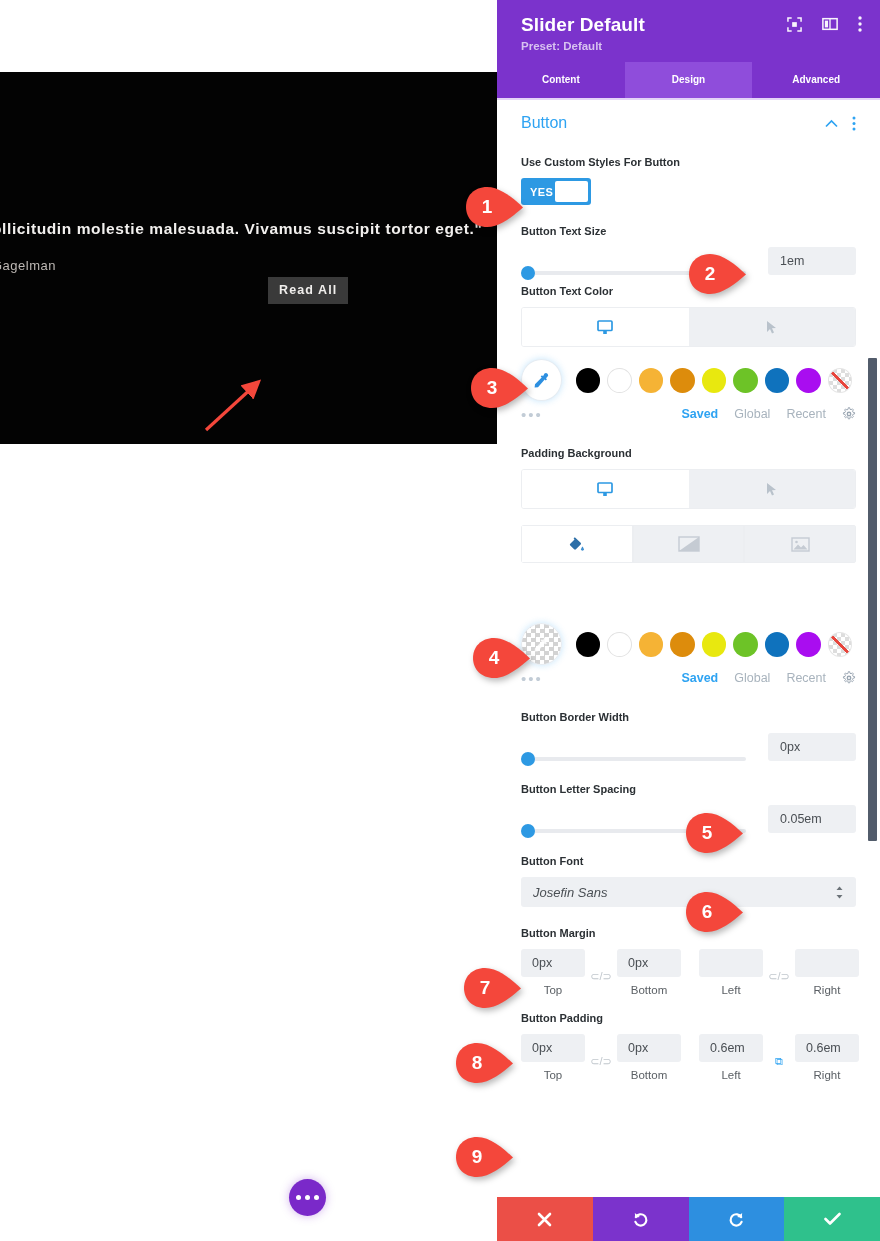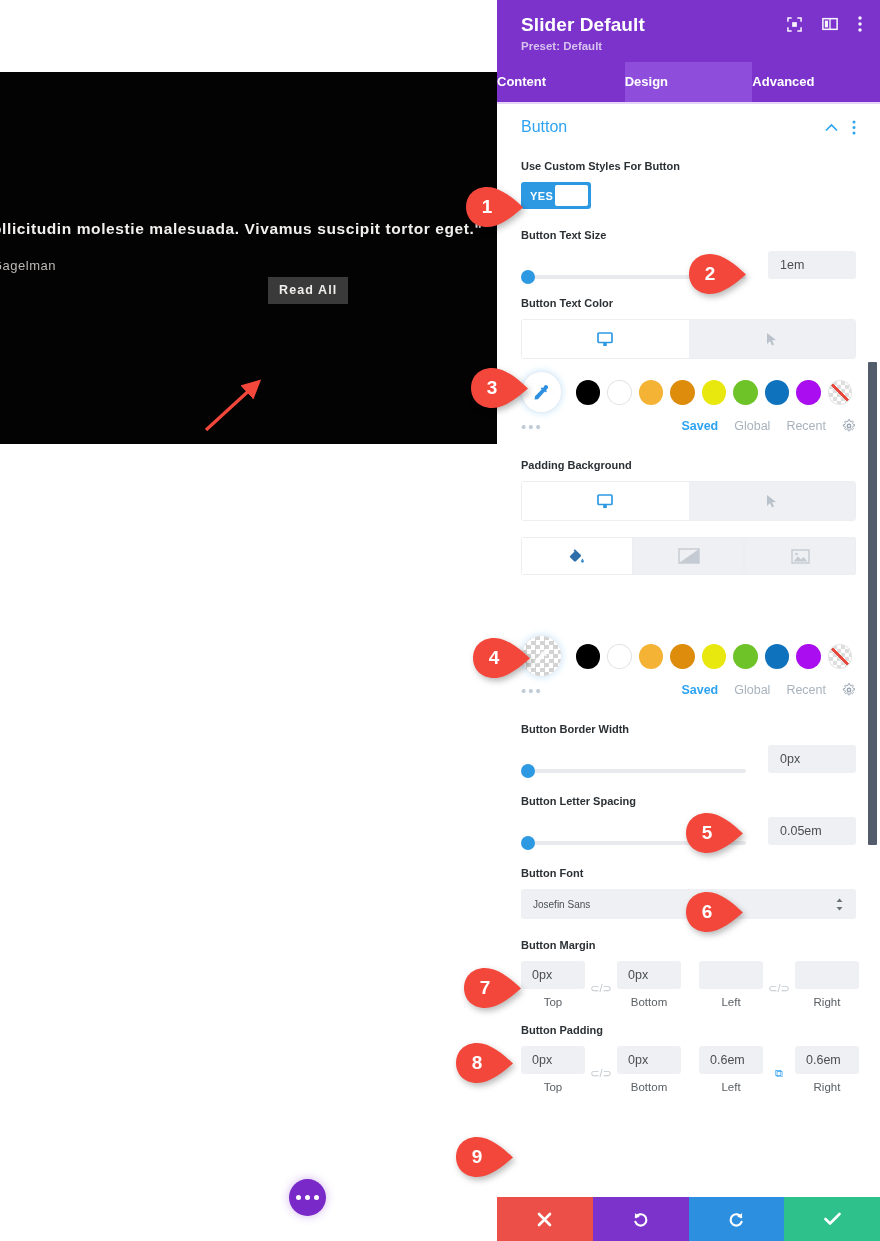--- a/index.html
+++ b/index.html
@@ -47,21 +47,21 @@
     background:#fff; display:flex; flex-direction:column;
   }
   .panel-head { background:#7b33cc; padding:14px 24px 10px; position:relative; }
   .panel-title { color:#fff; font-size:19px; font-weight:700; letter-spacing:.1px; }
   .panel-preset { color:#d8c2f0; font-size:11.5px; margin-top:4px; font-weight:600; }
   .head-icons { position:absolute; right:18px; top:16px; display:flex; align-items:center; gap:20px; }
   .head-icons .hi { opacity:.95; cursor:pointer; }
 
   .tabs { display:flex; background:#7b33cc; }
   .tab {
-    flex:1; color:#fff; font-size:13px; font-weight:700;
+    flex:1; text-align:center; color:#fff; font-size:10px; font-weight:700;
     padding:12px 0 13px; cursor:pointer;
   }
   .tab.active { background:#8f4ddb; }
   .tab-underline { height:2px; background:#e4d4f7; }
 
   .scroll-area { flex:1; position:relative; overflow:hidden; padding:0 0 0 0; }
   .scrollbar {
     position:absolute; right:3px; top:258px; width:9px; height:483px;
     background:#525c6b; border-radius:1px;
   }
@@ -119,21 +119,21 @@
   }
 
   .meta-row { display:flex; align-items:center; padding:2px 24px 0; margin-top:4px; }
   .meta-dots { color:#c2ccd6; font-size:15px; letter-spacing:2px; flex:1; line-height:.6; }
   .meta-link { font-size:12.5px; color:#a8b3bd; margin-left:16px; cursor:pointer; }
   .meta-link.active { color:#2ea3f2; font-weight:700; }
   .gear { margin-left:16px; color:#9aa6b2; font-size:14px; cursor:pointer; }
 
   .select {
     height:30px; background:#eef0f3; border-radius:3px; display:flex;
-    align-items:center; padding:0 12px; font-size:10px; color:#4a4f54; cursor:pointer;
+    align-items:center; padding:0 12px; font-size:13px; color:#4a4f54; cursor:pointer;font-style:italic;
   }
   .select span:first-child { flex:1; }
 
   .quad { display:flex; align-items:flex-start; }
   .quad-half { display:flex; align-items:center; flex:1; }
   .qbox { width:64px; }
   .qinput {
     height:28px; background:#eef0f3; border-radius:3px; display:flex; align-items:center;
     padding-left:11px; font-size:12.5px; color:#4a4f54;
   }
@@ -243,21 +243,21 @@
       <div class="field" style="margin-top:20px">
         <div class="flabel">Button Text Size</div>
         <div class="slider-row">
           <div class="track">
             <div class="knob"></div>
           </div>
           <div class="numbox">1em</div>
         </div>
       </div>
 
-      <div class="field" style="margin-top:18px">
+      <div class="field" style="margin-top:10px">
         <div class="flabel">Button Text Color</div>
         <div class="seg">
           <div class="active">
             <svg width="16" height="15" viewBox="0 0 16 15">
               <rect x="1" y="1" width="14" height="9.5" rx="1" fill="none" stroke="#2d99e3" stroke-width="1.7"></rect>
               <rect x="6.2" y="11" width="3.6" height="3" fill="#2d99e3"></rect>
             </svg>
           </div>
           <div>
             <svg width="11" height="15" viewBox="0 0 11 15">

